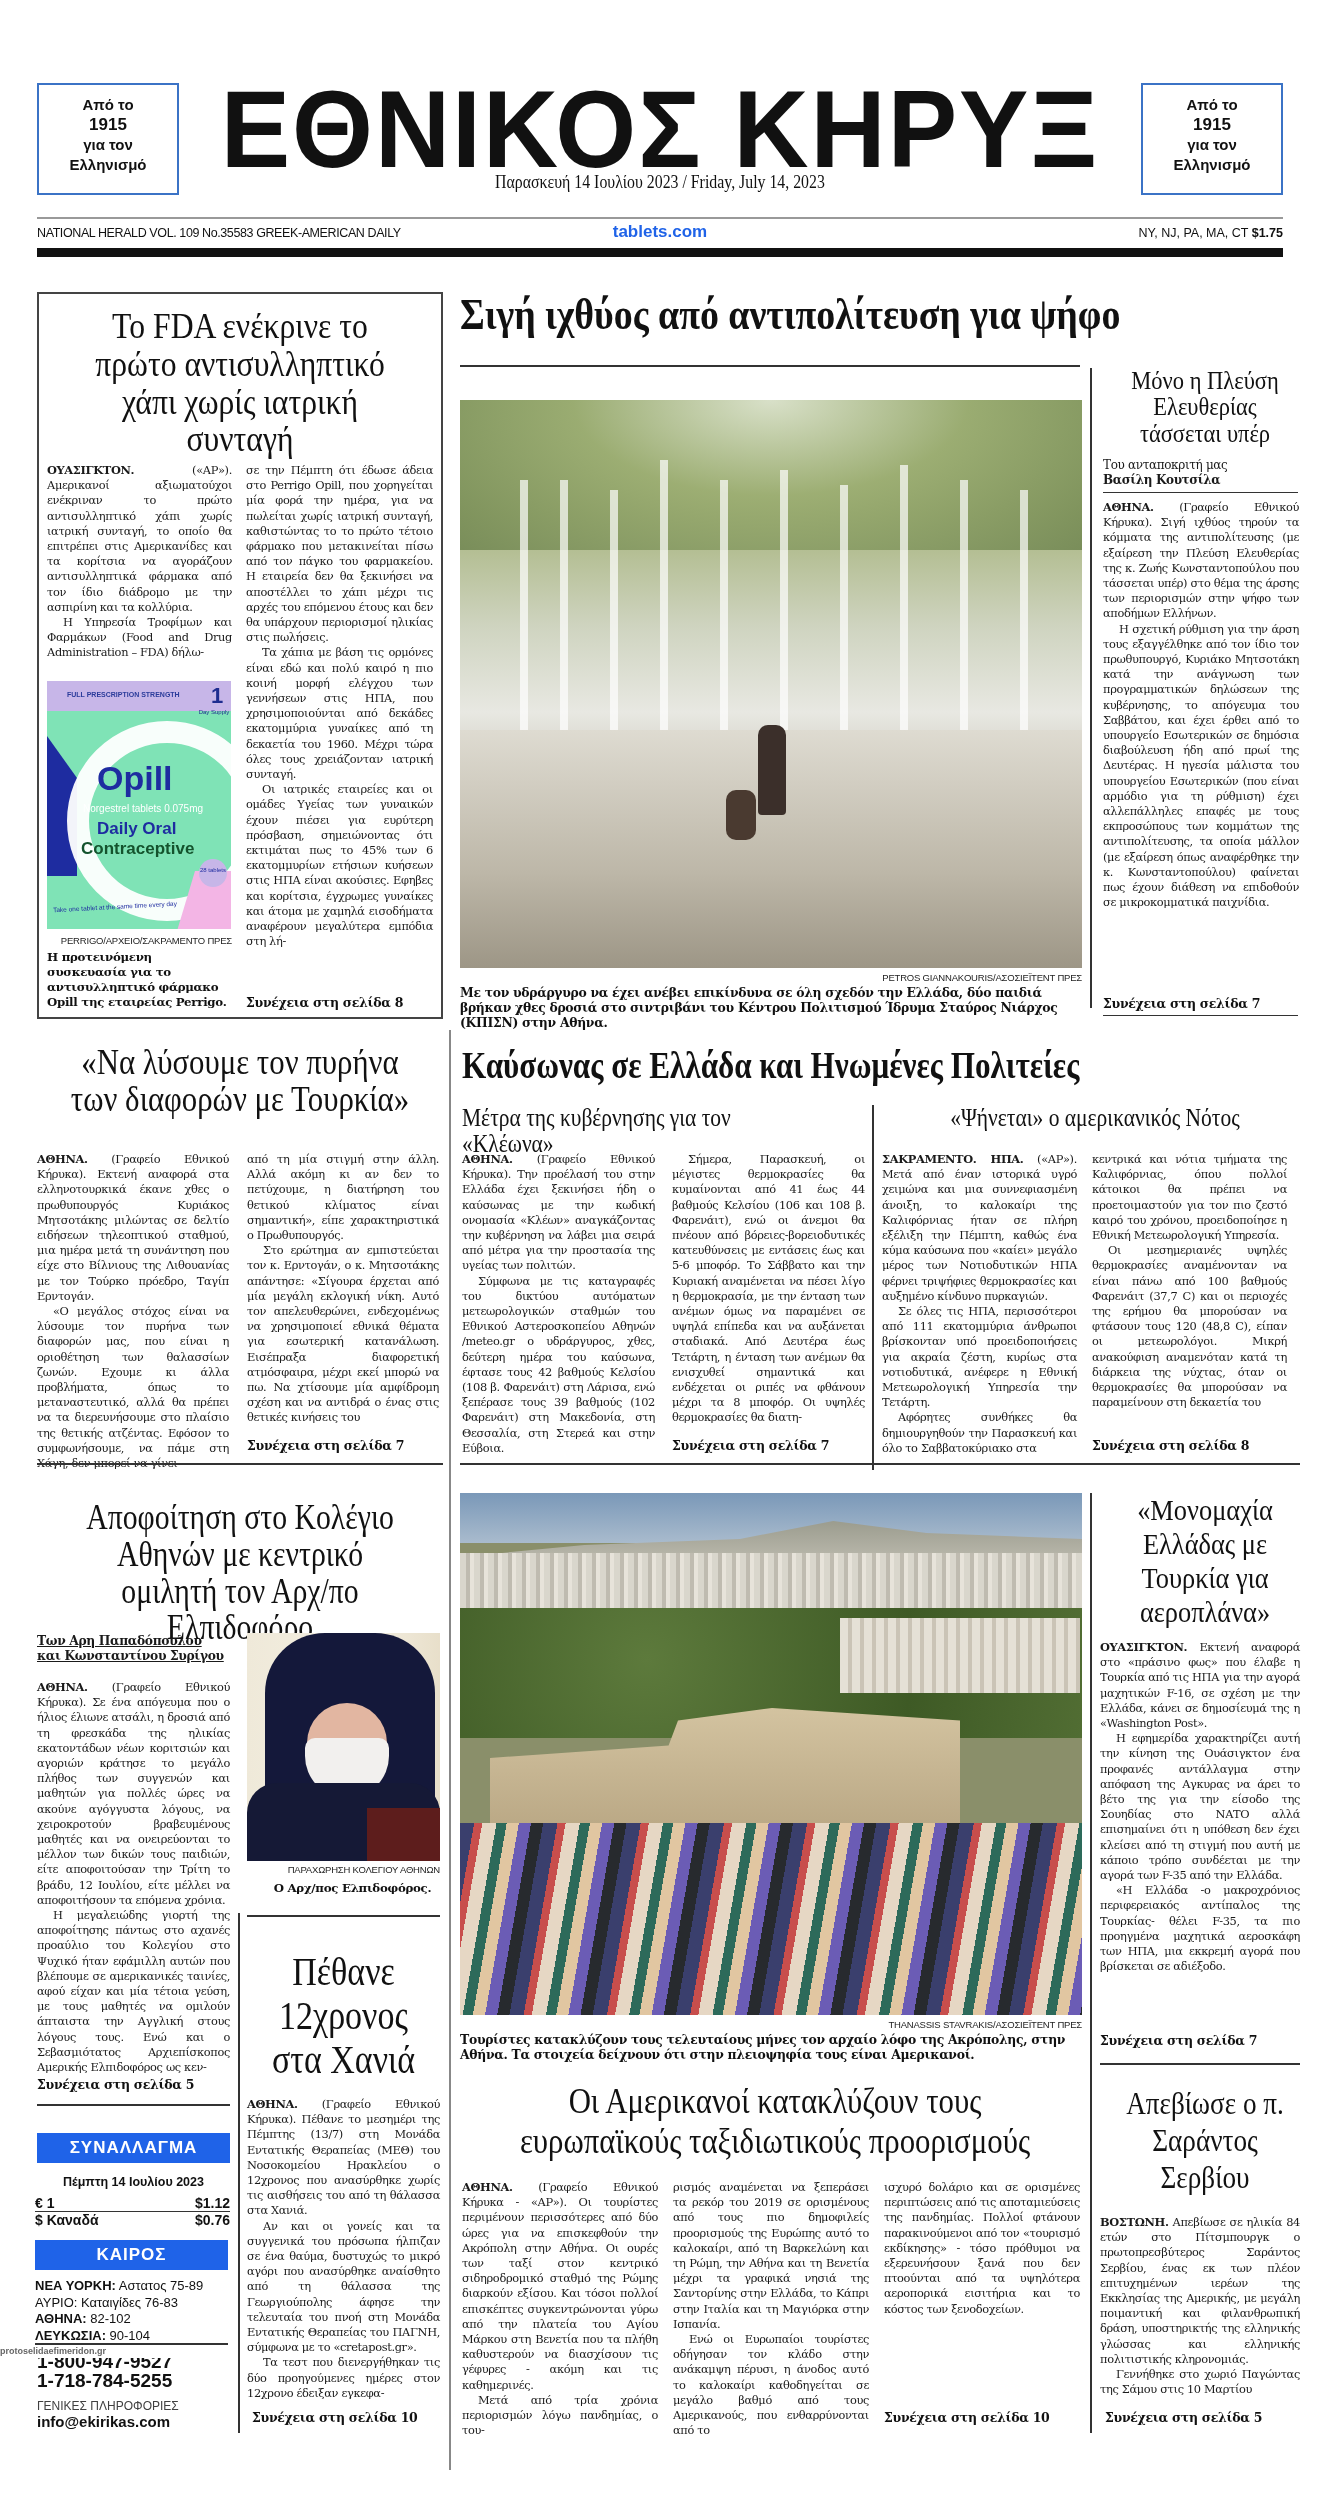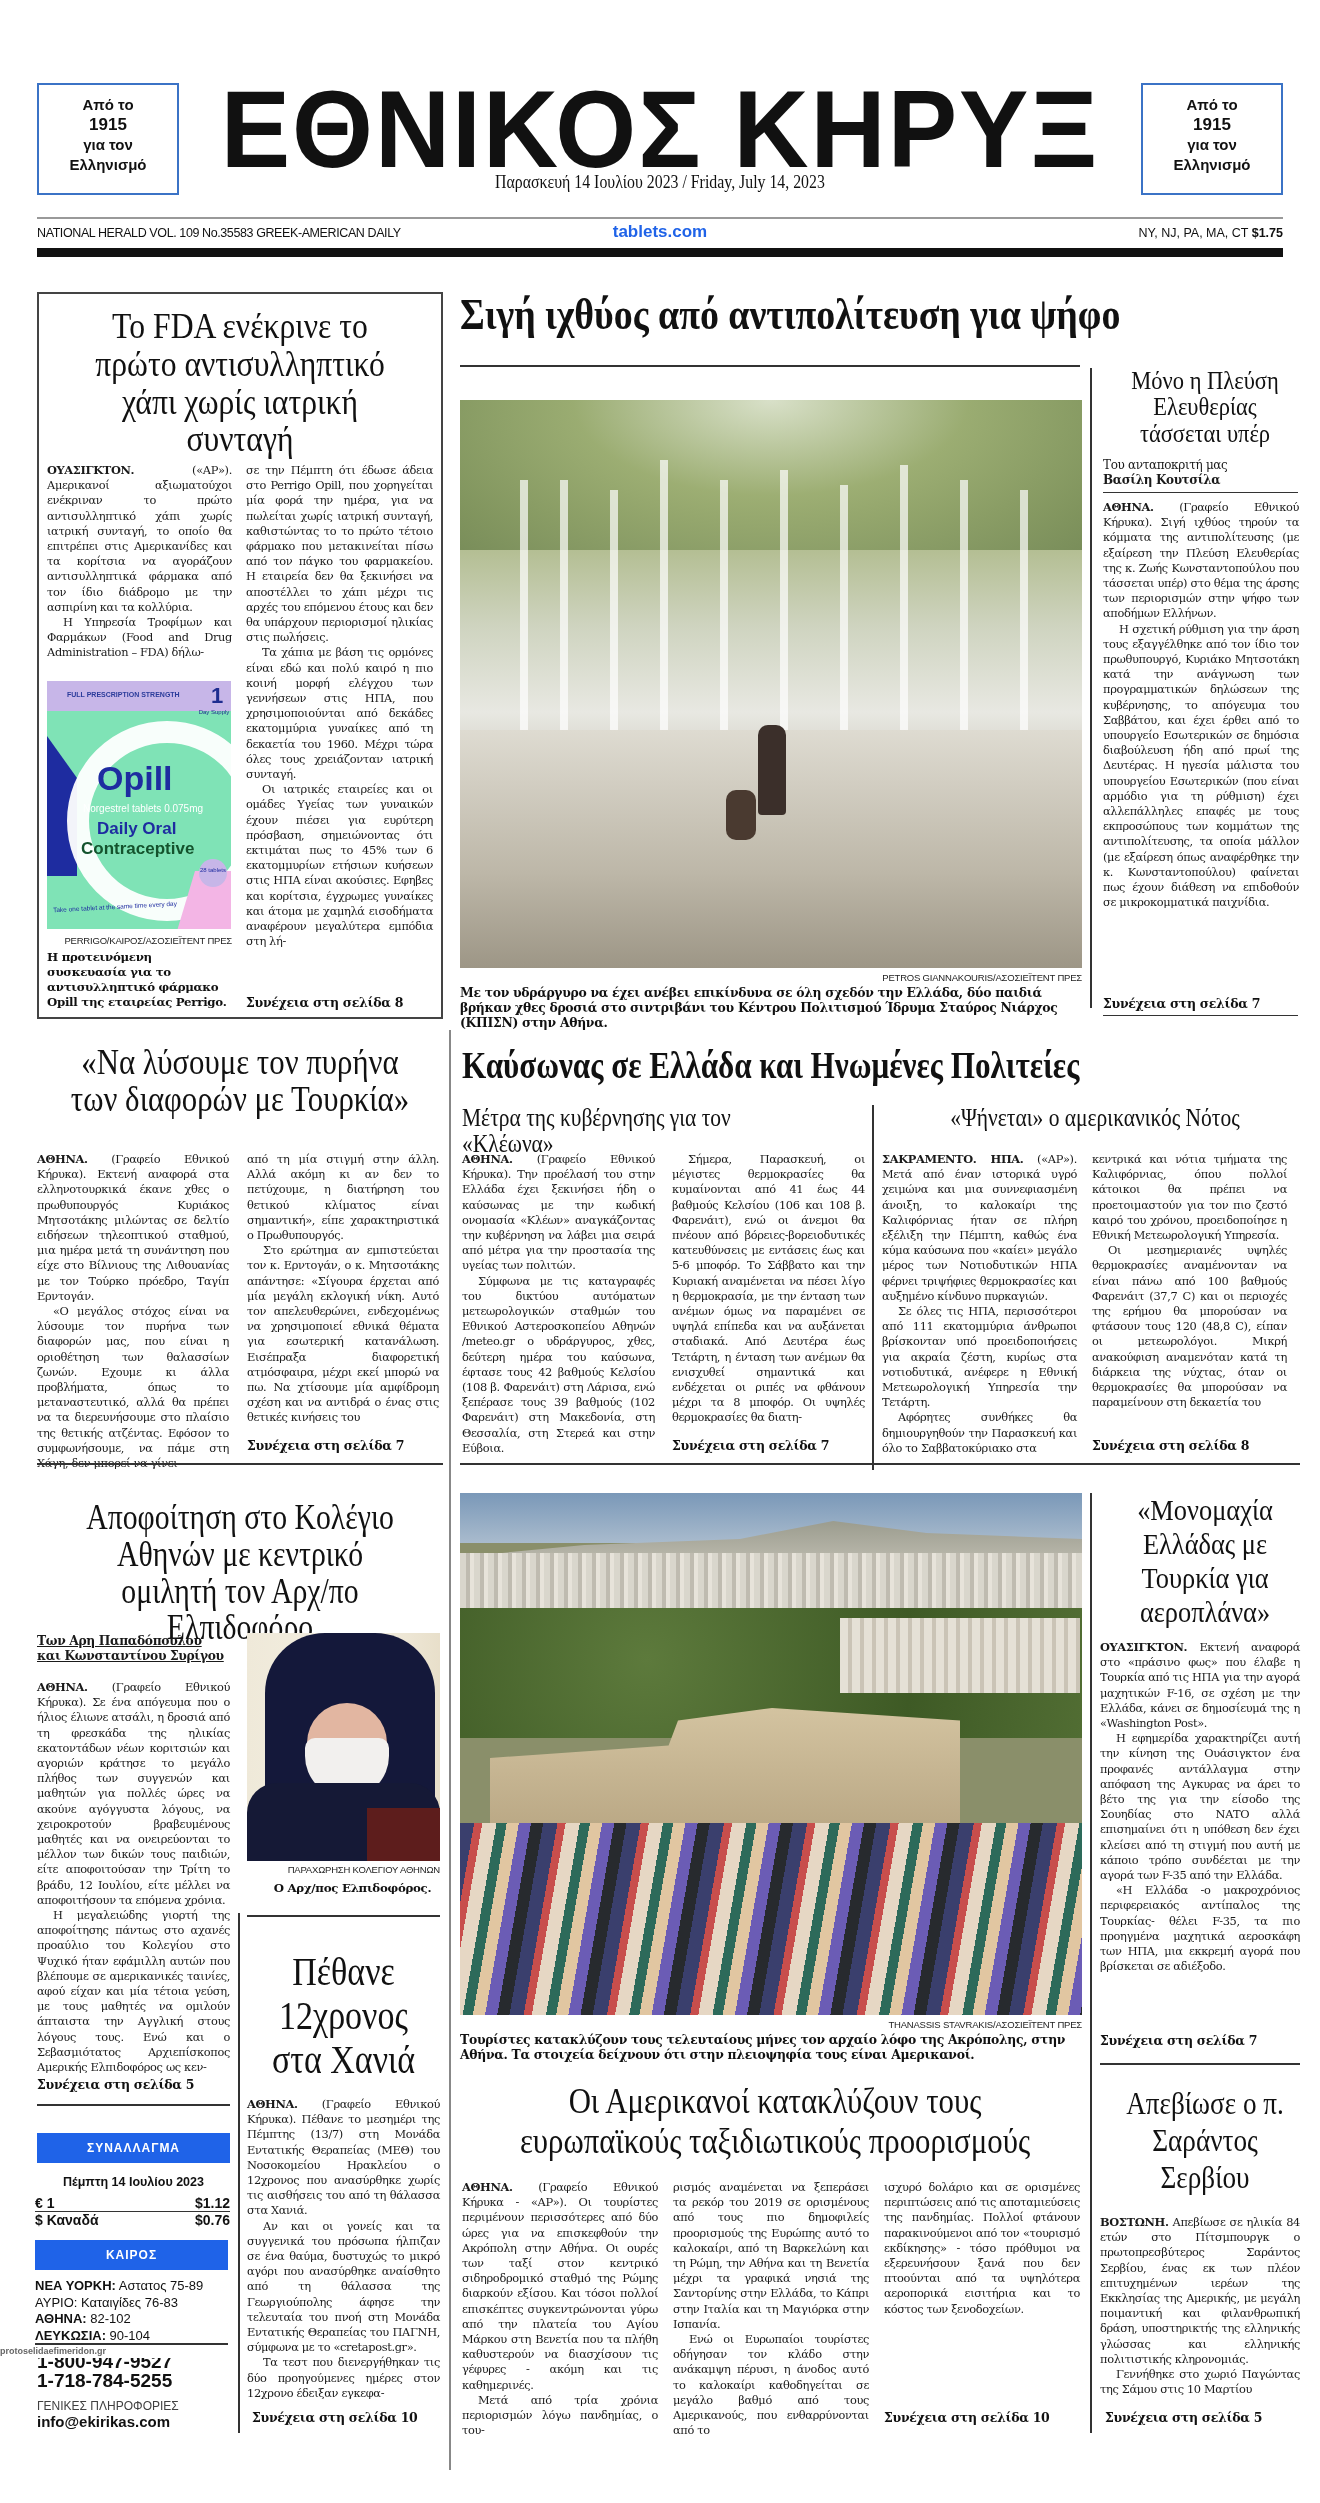--- a/index.html
+++ b/index.html
@@ -14,21 +14,21 @@
   .dateline{font-weight:bold}
   .cont{font-family:"DejaVu Serif",serif;font-weight:bold;font-size:12.5px;letter-spacing:-0.3px}
   .head{font-family:"Liberation Serif",serif;text-align:center;color:#111;line-height:1.05}
   .credit{font-family:"Liberation Sans",sans-serif;font-size:9.5px;color:#222;text-align:right;letter-spacing:-0.2px}
   .caption{font-family:"DejaVu Serif",serif;font-weight:bold;font-size:11.8px;line-height:15px;letter-spacing:-0.3px}
   .rule{background:#333}
   .vr{background:#333;width:1.5px}
   .badge-box{border:2px solid #3b73c6;width:142px;height:112px;text-align:center;font-family:"Liberation Sans",sans-serif;font-weight:bold;font-size:15px;line-height:20px;padding-top:10px}
   .badge-box .yr{font-size:17px}
   .photo{overflow:hidden}
-  .blue-bar{background:#1f63e8;color:#fff;text-align:center;font-family:"Liberation Sans",sans-serif;font-weight:bold;font-size:12px;letter-spacing:1px}
+  .blue-bar{background:#1f63e8;color:#fff;text-align:center;font-family:"Liberation Sans",sans-serif;font-weight:bold;font-size:17px;letter-spacing:1px}
 </style>
 </head>
 <body>
 
 <div class="abs badge-box" style="left:37px;top:83px">
   <div>Από το</div>
   <div class="yr">1915</div>
   <div>για τον</div>
   <div>Ελληνισμό</div>
 </div>
@@ -65,21 +65,21 @@
   <div class="abs" style="left:0;top:55px;width:30px;height:140px;background:#1e2ca0;clip-path:polygon(0 0,100% 30%,100% 100%,0 100%)"></div>
   <div class="abs" style="left:20px;top:40px;width:200px;height:200px;border-radius:50%;border:22px solid #fff;opacity:0.95"></div>
   <div class="abs sans" style="left:50px;top:78px;font-size:34px;font-weight:bold;color:#1e2ca0">Opill</div>
   <div class="abs sans" style="left:36px;top:122px;font-size:10px;color:#fff">Norgestrel tablets 0.075mg</div>
   <div class="abs sans" style="left:50px;top:138px;font-size:17px;color:#1e2ca0;font-weight:bold">Daily Oral</div>
   <div class="abs sans" style="left:34px;top:158px;font-size:17px;color:#14532d;font-weight:bold">Contraceptive</div>
   <div class="abs" style="left:130px;top:190px;width:60px;height:60px;background:#f3b5e5;clip-path:polygon(30% 0,100% 0,100% 100%,0 100%)"></div>
   <div class="abs sans" style="left:152px;top:178px;width:28px;height:28px;border-radius:50%;background:#c7b6e8;font-size:6px;text-align:center;padding-top:8px;color:#1e2ca0">28 tablets</div>
   <div class="abs sans" style="left:6px;top:222px;font-size:6.5px;color:#1e2ca0;transform:rotate(-3deg)">Take one tablet at the same time every day</div>
 </div>
-<div class="abs credit" style="left:47px;top:935px;width:185px">PERRIGO/ΚΑΙΡΟΣ/ΑΣΟΣΙΕΪΤΕΝΤ ΠΡΕΣ</div>
+<div class="abs credit" style="left:47px;top:935px;width:185px">PERRIGO/ΑΡΧΕΙΟ/ΣΑΚΡΑΜΕΝΤΟ ΠΡΕΣ</div>
 <div class="abs caption" style="left:47px;top:950px;width:185px">Η προτεινόμενη συσκευασία για το αντισυλληπτικό φάρμακο Opill της εταιρείας Perrigo.</div>
 <div class="abs body-text" style="left:246px;top:463px;width:187px">
   <p class="first">σε την Πέμπτη ότι έδωσε άδεια στο Perrigo Opill, που χορηγείται μία φορά την ημέρα, για να πωλείται χωρίς ιατρική συνταγή, καθιστώντας το το πρώτο τέτοιο φάρμακο που μετακινείται πίσω από τον πάγκο του φαρμακείου. Η εταιρεία δεν θα ξεκινήσει να αποστέλλει το χάπι μέχρι τις αρχές του επόμενου έτους και δεν θα υπάρχουν περιορισμοί ηλικίας στις πωλήσεις.</p>
   <p>Τα χάπια με βάση τις ορμόνες είναι εδώ και πολύ καιρό η πιο κοινή μορφή ελέγχου των γεννήσεων στις ΗΠΑ, που χρησιμοποιούνται από δεκάδες εκατομμύρια γυναίκες από τη δεκαετία του 1960. Μέχρι τώρα όλες τους χρειάζονταν ιατρική συνταγή.</p>
   <p>Οι ιατρικές εταιρείες και οι ομάδες Υγείας των γυναικών έχουν πιέσει για ευρύτερη πρόσβαση, σημειώνοντας ότι εκτιμάται πως το 45% των 6 εκατομμυρίων ετήσιων κυήσεων στις ΗΠΑ είναι ακούσιες. Εφηβες και κορίτσια, έγχρωμες γυναίκες και άτομα με χαμηλά εισοδήματα αναφέρουν μεγαλύτερα εμπόδια στη λή-</p>
 </div>
 <div class="abs cont" style="left:246px;top:995px">Συνέχεια στη σελίδα 8</div>
 
 <div class="abs head" style="left:460px;top:292px;width:850px;font-size:44px;font-weight:bold;transform:scaleX(0.86);transform-origin:left top;text-align:left">Σιγή ιχθύος από αντιπολίτευση για ψήφο</div>
 <div class="abs rule" style="left:460px;top:365px;width:620px;height:1.5px"></div>

